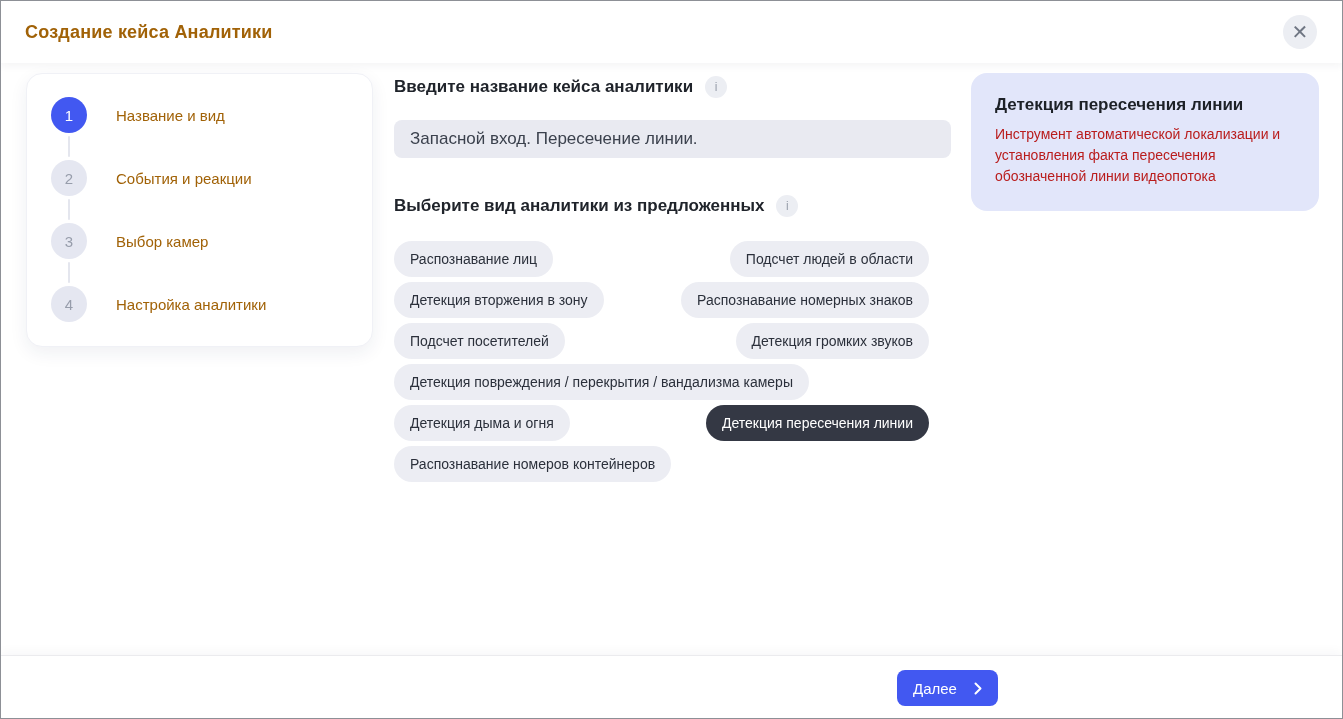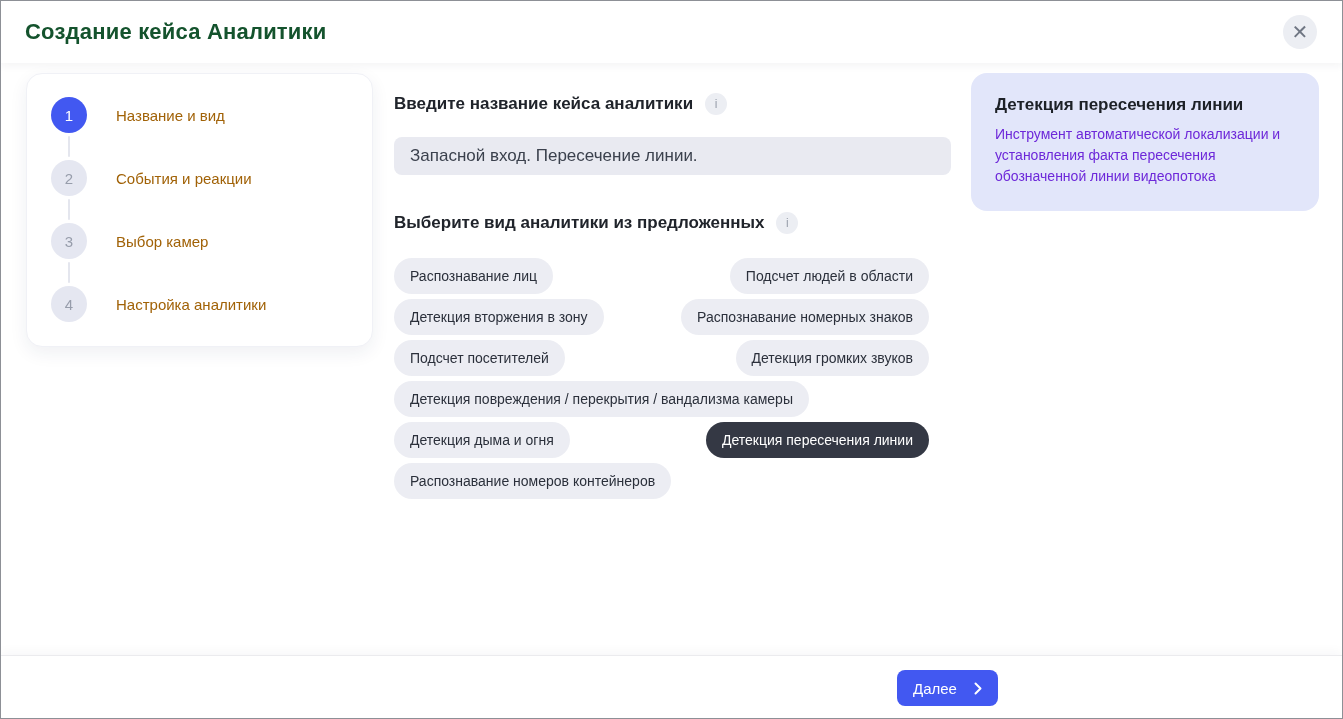--- a/index.html
+++ b/index.html
@@ -13,21 +13,21 @@
   }
   
   .header {
     position: absolute; top: 0; left: 0; right: 0; height: 62px;
     background: #fff;
     display: flex; align-items: center;
     padding: 0 24px;
     box-shadow: 0 3px 8px rgba(30,35,60,0.05);
     z-index: 5;
   }
-  .header-title { font-size: 22px; font-weight: bold; color: #14532d; letter-spacing: .2px; }
+  .header-title { font-size: 18px; font-weight: bold; color: #a16207; letter-spacing: .2px; }
   .close-btn {
     position: absolute; right: 25px; top: 14px;
     width: 34px; height: 34px; border-radius: 50%;
     background: #eceef3; border: none; cursor: pointer;
     display: flex; align-items: center; justify-content: center;
     color: #6f7683; font-size: 20px; line-height: 1;
   }
   
   .stepper-card {
     position: absolute; left: 25px; top: 72px; width: 347px;
@@ -42,21 +42,21 @@
     display: flex; align-items: center; justify-content: center;
     font-size: 15px; flex: 0 0 36px;
   }
   .step-item.active .step-circle { background: var(--accent, #4258f1); color: #fff; }
   .step-label { margin-left: 29px; font-size: 15px; color: #a16207; }
   .step-connector {
     width: 2px; height: 21px; background: #e4e6ee;
     margin: 3px 0 3px 17px; border-radius: 1px;
   }
   
-  .main-col { position: absolute; left: 393px; top: 92px; width: 560px; }
+  .main-col { position: absolute; left: 393px; top: 75px; width: 560px; }
   .section-heading-row { display: flex; align-items: center; gap: 12px; }
   .section-heading { font-size: 17px; font-weight: bold; color: #20242b; }
   .info-icon {
     width: 22px; height: 22px; border-radius: 50%;
     background: #eceef3; color: #9aa0ac;
     display: inline-flex; align-items: center; justify-content: center;
     font-size: 12px; font-style: normal;
   }
   .name-input {
     margin-top: 22px;
@@ -74,21 +74,21 @@
     display: inline-flex; align-items: center; white-space: nowrap;
   }
   .chip.selected { background: var(--selected_chip, #343844); color: #ffffff; }
   
   .info-panel {
     position: absolute; left: 970px; top: 72px; width: 348px;
     background: var(--panel_bg, #e2e6fa); border-radius: 16px;
     padding: 22px 24px 24px 24px;
   }
   .info-panel-title { font-size: 17px; font-weight: bold; color: #1d2127; margin-bottom: 9px; }
-  .info-panel-text { font-size: 14px; color: #6d28d9; line-height: 1.5; }
+  .info-panel-text { font-size: 14px; color: #b91c1c; line-height: 1.5; }
   
   .footer {
     position: absolute; left: 0; right: 0; bottom: 0; height: 63px;
     background: #fff; border-top: 1px solid #ebebee;
     box-shadow: 0 -4px 10px rgba(30,35,60,0.03);
   }
   .next-btn {
     position: absolute; left: 896px; top: 14px;
     height: 36px; min-width: 99px;
     background: var(--accent, #4258f1); color: #fff;

